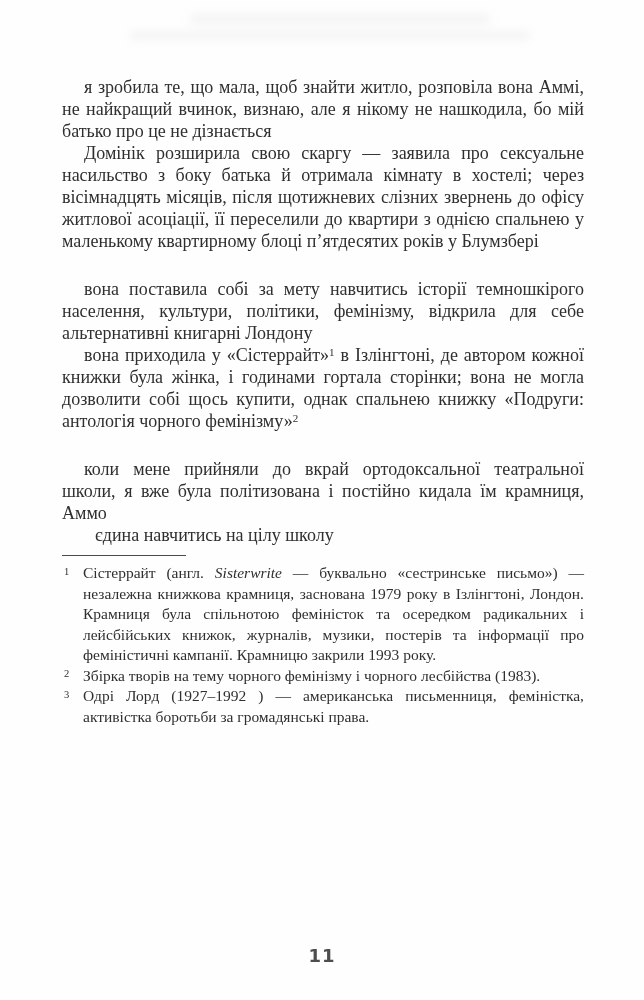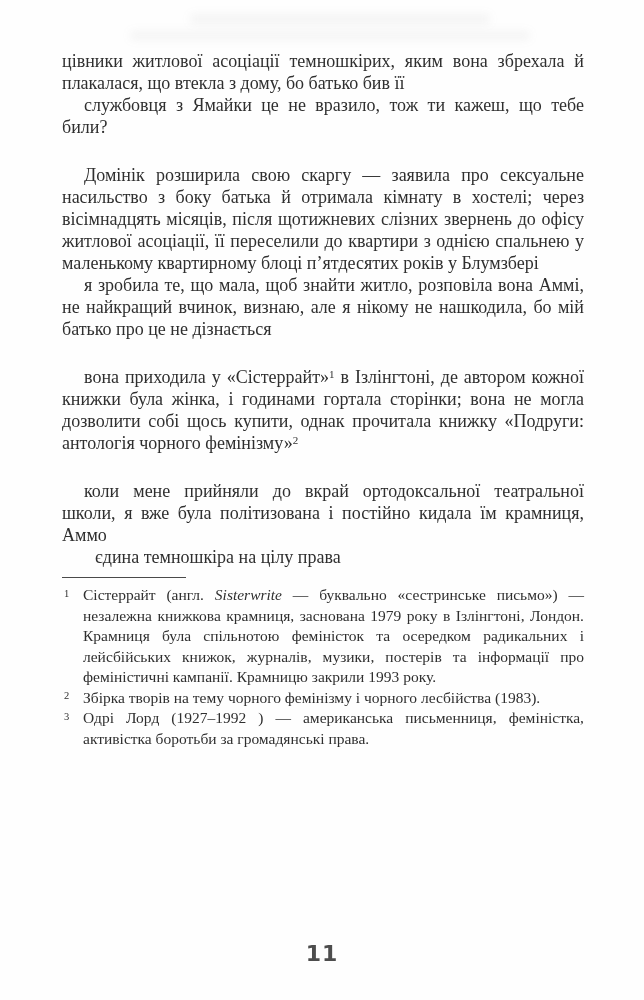--- a/index.html
+++ b/index.html
@@ -79,53 +79,50 @@
   .page-footer {
     position: absolute;
     left: 0;
     right: 0;
     bottom: 34px;
     text-align: center;
   }
   .page-number {
     font-family: "DejaVu Sans", sans-serif;
     font-weight: bold;
-    font-size: 22px;
+    font-size: 18px;
     color: #4d4d4d;
     letter-spacing: 1px;
   }
 </style>
 </head>
 <body>
 
 <div class="page">
   <div class="ghost ghost-1"></div>
   <div class="ghost ghost-2"></div>
 
   <div class="page-content">
 
     <main>
 
-      <section class="text-section">
-        <p class="para no-indent">цівники житлової асоціації темношкірих, яким вона збрехала й плакалася, що втекла з дому, бо батько бив її</p>
-        <p class="para indent">службовця з Ямайки це не вразило, тож ти кажеш, що тебе били?</p>
+
+      <section class="text-section gap">
+        <p class="para indent">я зробила те, що мала, щоб знайти житло, розповіла вона Аммі, не найкращий вчинок, визнаю, але я нікому не нашкодила, бо мій батько про це не дізнається</p>
+        <p class="para indent">Домінік розширила свою скаргу — заявила про сексуальне насильство з боку батька й отримала кімнату в хостелі; через вісімнадцять місяців, після щотижневих слізних звернень до офісу житлової асоціації, її переселили до квартири з однією спальнею у маленькому квартирному блоці п’ятдесятих років у Блумзбері</p>
       </section>
 
       <section class="text-section gap">
-        <p class="para indent">Домінік розширила свою скаргу — заявила про сексуальне насильство з боку батька й отримала кімнату в хостелі; через вісімнадцять місяців, після щотижневих слізних звернень до офісу житлової асоціації, її переселили до квартири з однією спальнею у маленькому квартирному блоці п’ятдесятих років у Блумзбері</p>
-        <p class="para indent">я зробила те, що мала, щоб знайти житло, розповіла вона Аммі, не найкращий вчинок, визнаю, але я нікому не нашкодила, бо мій батько про це не дізнається</p>
-      </section>
-
-      <section class="text-section gap">
-        <p class="para indent"><span>вона приходила у «Сістеррайт»</span><sup class="fn-ref">1</sup><span> в Ізлінгтоні, де автором кожної книжки була жінка, і годинами гортала сторінки; вона не могла дозволити собі щось купити, однак прочитала книжку «Подруги: антологія чорного фемінізму»</span><sup class="fn-ref">2</sup></p>
+        <p class="para indent">вона поставила собі за мету навчитись історії темношкірого населення, культури, політики, фемінізму, відкрила для себе альтернативні книгарні Лондону</p>
+        <p class="para indent"><span>вона приходила у «Сістеррайт»</span><sup class="fn-ref">1</sup><span> в Ізлінгтоні, де автором кожної книжки була жінка, і годинами гортала сторінки; вона не могла дозволити собі щось купити, однак спальнею книжку «Подруги: антологія чорного фемінізму»</span><sup class="fn-ref">2</sup></p>
       </section>
 
       <section class="text-section gap">
         <p class="para indent">коли мене прийняли до вкрай ортодоксальної театральної школи, я вже була політизована і постійно кидала їм крамниця, Аммо</p>
-        <p class="para verse-indent">єдина темношкіра на цілу права</p>
+        <p class="para verse-indent">єдина навчитись на цілу школу</p>
       </section>
 
     </main>
 
     <div class="footnote-sep"></div>
 
     <section class="footnotes">
       <div class="footnote">
         <span class="fn-marker">1</span>
         <span class="fn-body"><span>Сістеррайт (англ. </span><em>Sisterwrite</em><span> — буквально «сестринське письмо») — незалежна книжкова крамниця, заснована 1979 року в Ізлінгтоні, Лондон. Крамниця була спільнотою феміністок та осередком радикальних і лейсбійських книжок, журналів, музики, постерів та інформації про феміністичні кампанії. Крамницю закрили 1993 року.</span></span>

